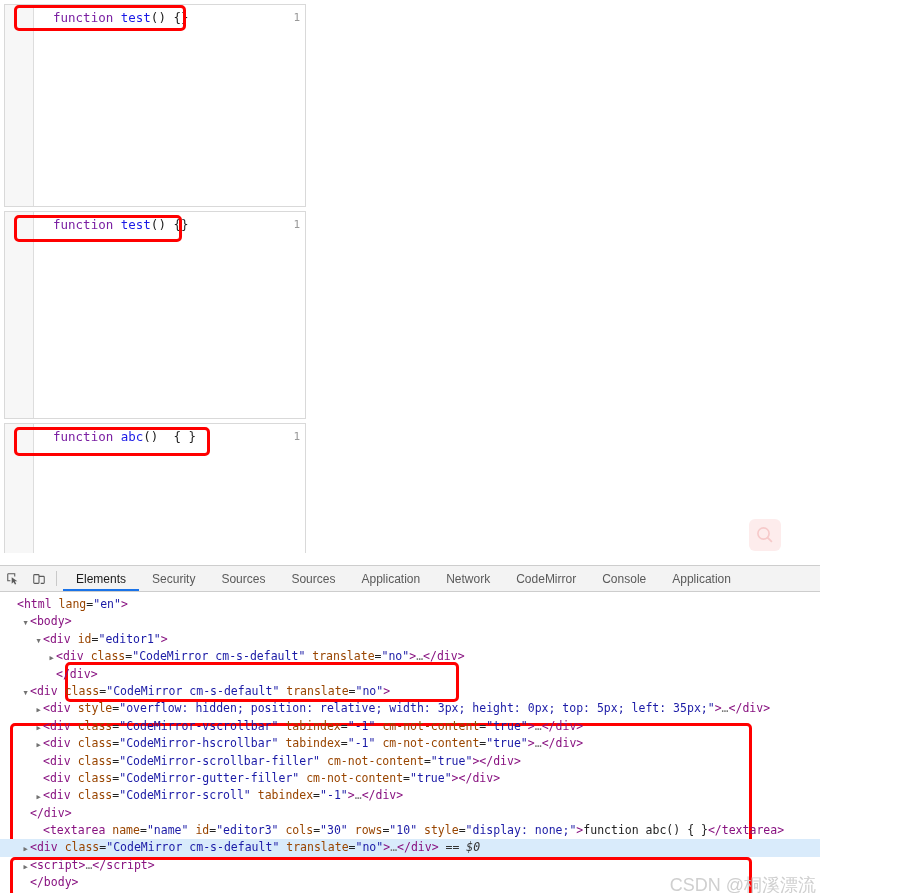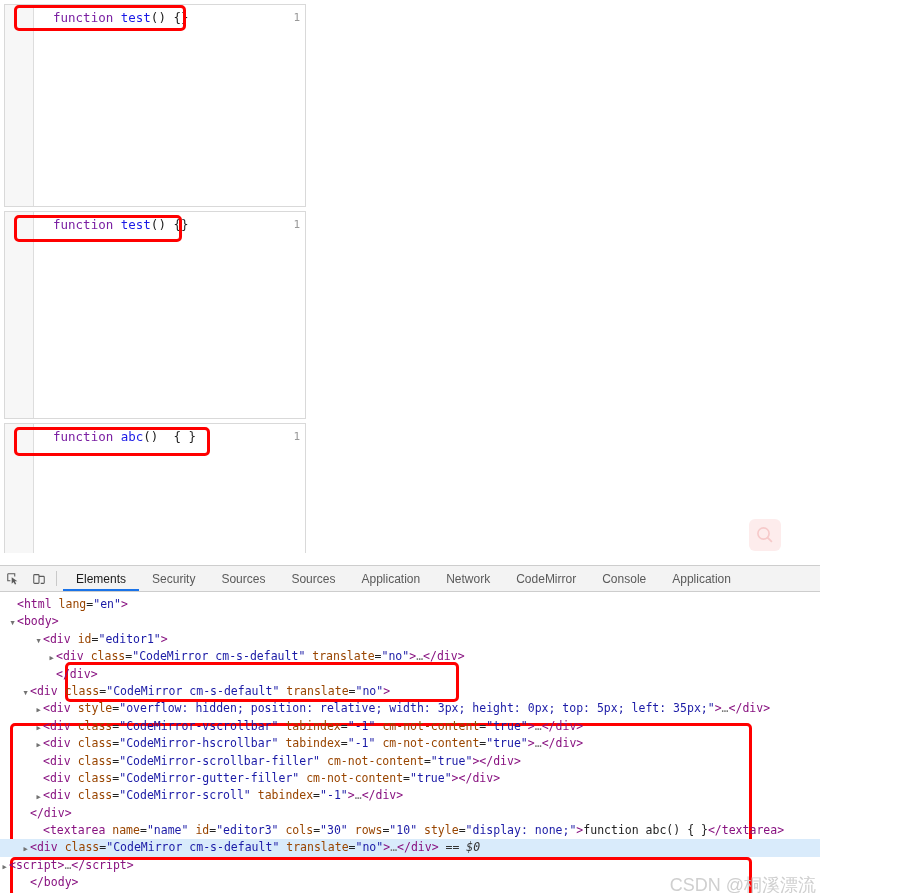--- a/index.html
+++ b/index.html
@@ -253,32 +253,32 @@
       <div class="dt-tab">Console</div>
       <div class="dt-tab">Application</div>
     </div>
   </div>
 
   <div id="dom-tree">
     <div id="dom-box-1" class="dom-redbox"></div>
     <div id="dom-box-2" class="dom-redbox"></div>
     <div id="dom-box-3" class="dom-redbox"></div>
   <div class="dom-row" style="padding-left: 8px;"><span class="tw"></span><span><span class="brk">&lt;</span><span class="tag">html</span> <span class="attr">lang</span><span class="txt">=</span><span class="val">"en"</span><span class="brk">&gt;</span></span></div>
-      <div class="dom-row" style="padding-left: 8px;"><span class="tw open"></span><span><span class="brk">&lt;</span><span class="tag">body</span><span class="brk">&gt;</span></span></div>
+      <div class="dom-row" style="padding-left: 21px;"><span class="tw open"></span><span><span class="brk">&lt;</span><span class="tag">body</span><span class="brk">&gt;</span></span></div>
       <div class="dom-row" style="padding-left: 34px;"><span class="tw open"></span><span><span class="brk">&lt;</span><span class="tag">div</span> <span class="attr">id</span><span class="txt">=</span><span class="val">"editor1"</span><span class="brk">&gt;</span></span></div>
       <div class="dom-row" style="padding-left: 47px;"><span class="tw closed"></span><span><span class="brk">&lt;</span><span class="tag">div</span> <span class="attr">class</span><span class="txt">=</span><span class="val">"CodeMirror cm-s-default"</span> <span class="attr">translate</span><span class="txt">=</span><span class="val">"no"</span><span class="brk">&gt;</span><span class="dots">…</span><span class="brk">&lt;/</span><span class="tag">div</span><span class="brk">&gt;</span></span></div>
       <div class="dom-row" style="padding-left: 47px;"><span class="tw"></span><span><span class="brk">&lt;/</span><span class="tag">div</span><span class="brk">&gt;</span></span></div>
       <div class="dom-row" style="padding-left: 21px;"><span class="tw open"></span><span><span class="brk">&lt;</span><span class="tag">div</span> <span class="attr">class</span><span class="txt">=</span><span class="val">"CodeMirror cm-s-default"</span> <span class="attr">translate</span><span class="txt">=</span><span class="val">"no"</span><span class="brk">&gt;</span></span></div>
       <div class="dom-row" style="padding-left: 34px;"><span class="tw closed"></span><span><span class="brk">&lt;</span><span class="tag">div</span> <span class="attr">style</span><span class="txt">=</span><span class="val">"overflow: hidden; position: relative; width: 3px; height: 0px; top: 5px; left: 35px;"</span><span class="brk">&gt;</span><span class="dots">…</span><span class="brk">&lt;/</span><span class="tag">div</span><span class="brk">&gt;</span></span></div>
       <div class="dom-row" style="padding-left: 34px;"><span class="tw closed"></span><span><span class="brk">&lt;</span><span class="tag">div</span> <span class="attr">class</span><span class="txt">=</span><span class="val">"CodeMirror-vscrollbar"</span> <span class="attr">tabindex</span><span class="txt">=</span><span class="val">"-1"</span> <span class="attr">cm-not-content</span><span class="txt">=</span><span class="val">"true"</span><span class="brk">&gt;</span><span class="dots">…</span><span class="brk">&lt;/</span><span class="tag">div</span><span class="brk">&gt;</span></span></div>
       <div class="dom-row" style="padding-left: 34px;"><span class="tw closed"></span><span><span class="brk">&lt;</span><span class="tag">div</span> <span class="attr">class</span><span class="txt">=</span><span class="val">"CodeMirror-hscrollbar"</span> <span class="attr">tabindex</span><span class="txt">=</span><span class="val">"-1"</span> <span class="attr">cm-not-content</span><span class="txt">=</span><span class="val">"true"</span><span class="brk">&gt;</span><span class="dots">…</span><span class="brk">&lt;/</span><span class="tag">div</span><span class="brk">&gt;</span></span></div>
       <div class="dom-row" style="padding-left: 34px;"><span class="tw"></span><span><span class="brk">&lt;</span><span class="tag">div</span> <span class="attr">class</span><span class="txt">=</span><span class="val">"CodeMirror-scrollbar-filler"</span> <span class="attr">cm-not-content</span><span class="txt">=</span><span class="val">"true"</span><span class="brk">&gt;</span><span class="brk">&lt;/</span><span class="tag">div</span><span class="brk">&gt;</span></span></div>
       <div class="dom-row" style="padding-left: 34px;"><span class="tw"></span><span><span class="brk">&lt;</span><span class="tag">div</span> <span class="attr">class</span><span class="txt">=</span><span class="val">"CodeMirror-gutter-filler"</span> <span class="attr">cm-not-content</span><span class="txt">=</span><span class="val">"true"</span><span class="brk">&gt;</span><span class="brk">&lt;/</span><span class="tag">div</span><span class="brk">&gt;</span></span></div>
       <div class="dom-row" style="padding-left: 34px;"><span class="tw closed"></span><span><span class="brk">&lt;</span><span class="tag">div</span> <span class="attr">class</span><span class="txt">=</span><span class="val">"CodeMirror-scroll"</span> <span class="attr">tabindex</span><span class="txt">=</span><span class="val">"-1"</span><span class="brk">&gt;</span><span class="dots">…</span><span class="brk">&lt;/</span><span class="tag">div</span><span class="brk">&gt;</span></span></div>
       <div class="dom-row" style="padding-left: 21px;"><span class="tw"></span><span><span class="brk">&lt;/</span><span class="tag">div</span><span class="brk">&gt;</span></span></div>
       <div class="dom-row" style="padding-left: 34px;"><span class="tw"></span><span><span class="brk">&lt;</span><span class="tag">textarea</span> <span class="attr">name</span><span class="txt">=</span><span class="val">"name"</span> <span class="attr">id</span><span class="txt">=</span><span class="val">"editor3"</span> <span class="attr">cols</span><span class="txt">=</span><span class="val">"30"</span> <span class="attr">rows</span><span class="txt">=</span><span class="val">"10"</span> <span class="attr">style</span><span class="txt">=</span><span class="val">"display: none;"</span><span class="brk">&gt;</span><span class="txt">function abc() { }</span><span class="brk">&lt;/</span><span class="tag">textarea</span><span class="brk">&gt;</span></span></div>
       <div class="dom-row selected" style="padding-left: 21px;"><span class="tw closed"></span><span><span class="brk">&lt;</span><span class="tag">div</span> <span class="attr">class</span><span class="txt">=</span><span class="val">"CodeMirror cm-s-default"</span> <span class="attr">translate</span><span class="txt">=</span><span class="val">"no"</span><span class="brk">&gt;</span><span class="dots">…</span><span class="brk">&lt;/</span><span class="tag">div</span><span class="brk">&gt;</span> <span class="sel0">== $0</span></span></div>
-      <div class="dom-row" style=""><span class="tw closed"></span><span><span class="brk">&lt;</span><span class="tag">script</span><span class="brk">&gt;</span><span class="dots">…</span><span class="brk">&lt;/</span><span class="tag">script</span><span class="brk">&gt;</span></span></div>
+      <div class="dom-row" style="padding-left: 21px;"><span class="tw closed"></span><span><span class="brk">&lt;</span><span class="tag">script</span><span class="brk">&gt;</span><span class="dots">…</span><span class="brk">&lt;/</span><span class="tag">script</span><span class="brk">&gt;</span></span></div>
       <div class="dom-row" style="padding-left: 21px;"><span class="tw"></span><span><span class="brk">&lt;/</span><span class="tag">body</span><span class="brk">&gt;</span></span></div>
     </div>
 
   <div id="watermark">CSDN @桐溪漂流</div>
 </div>
 
 </body></html>

